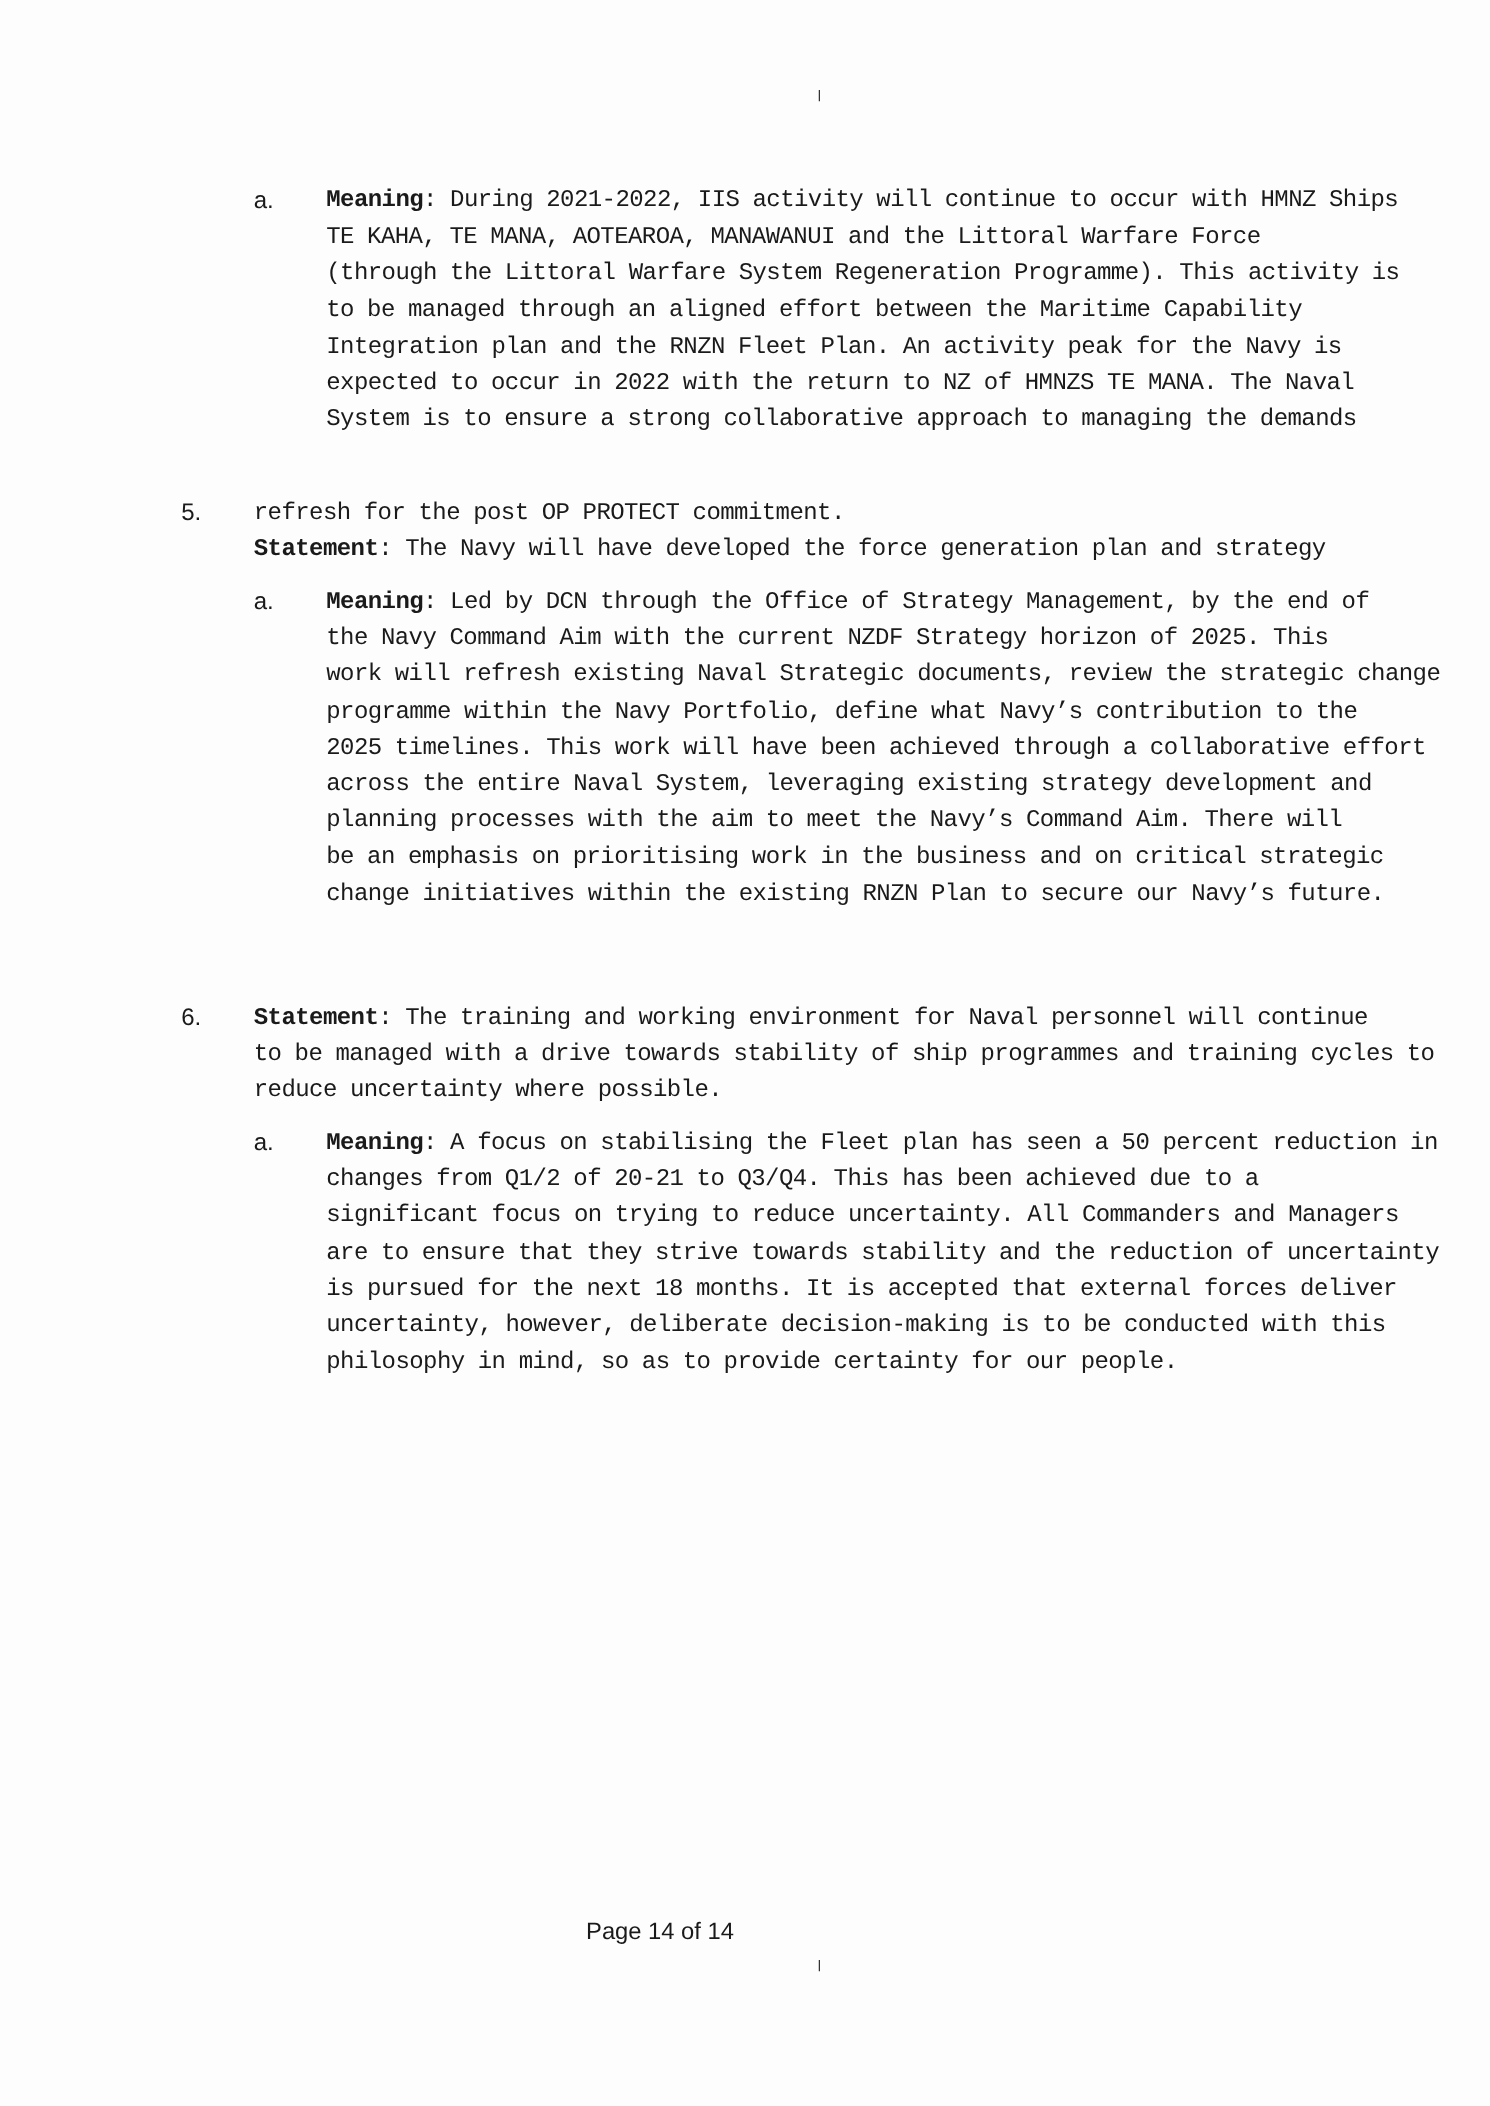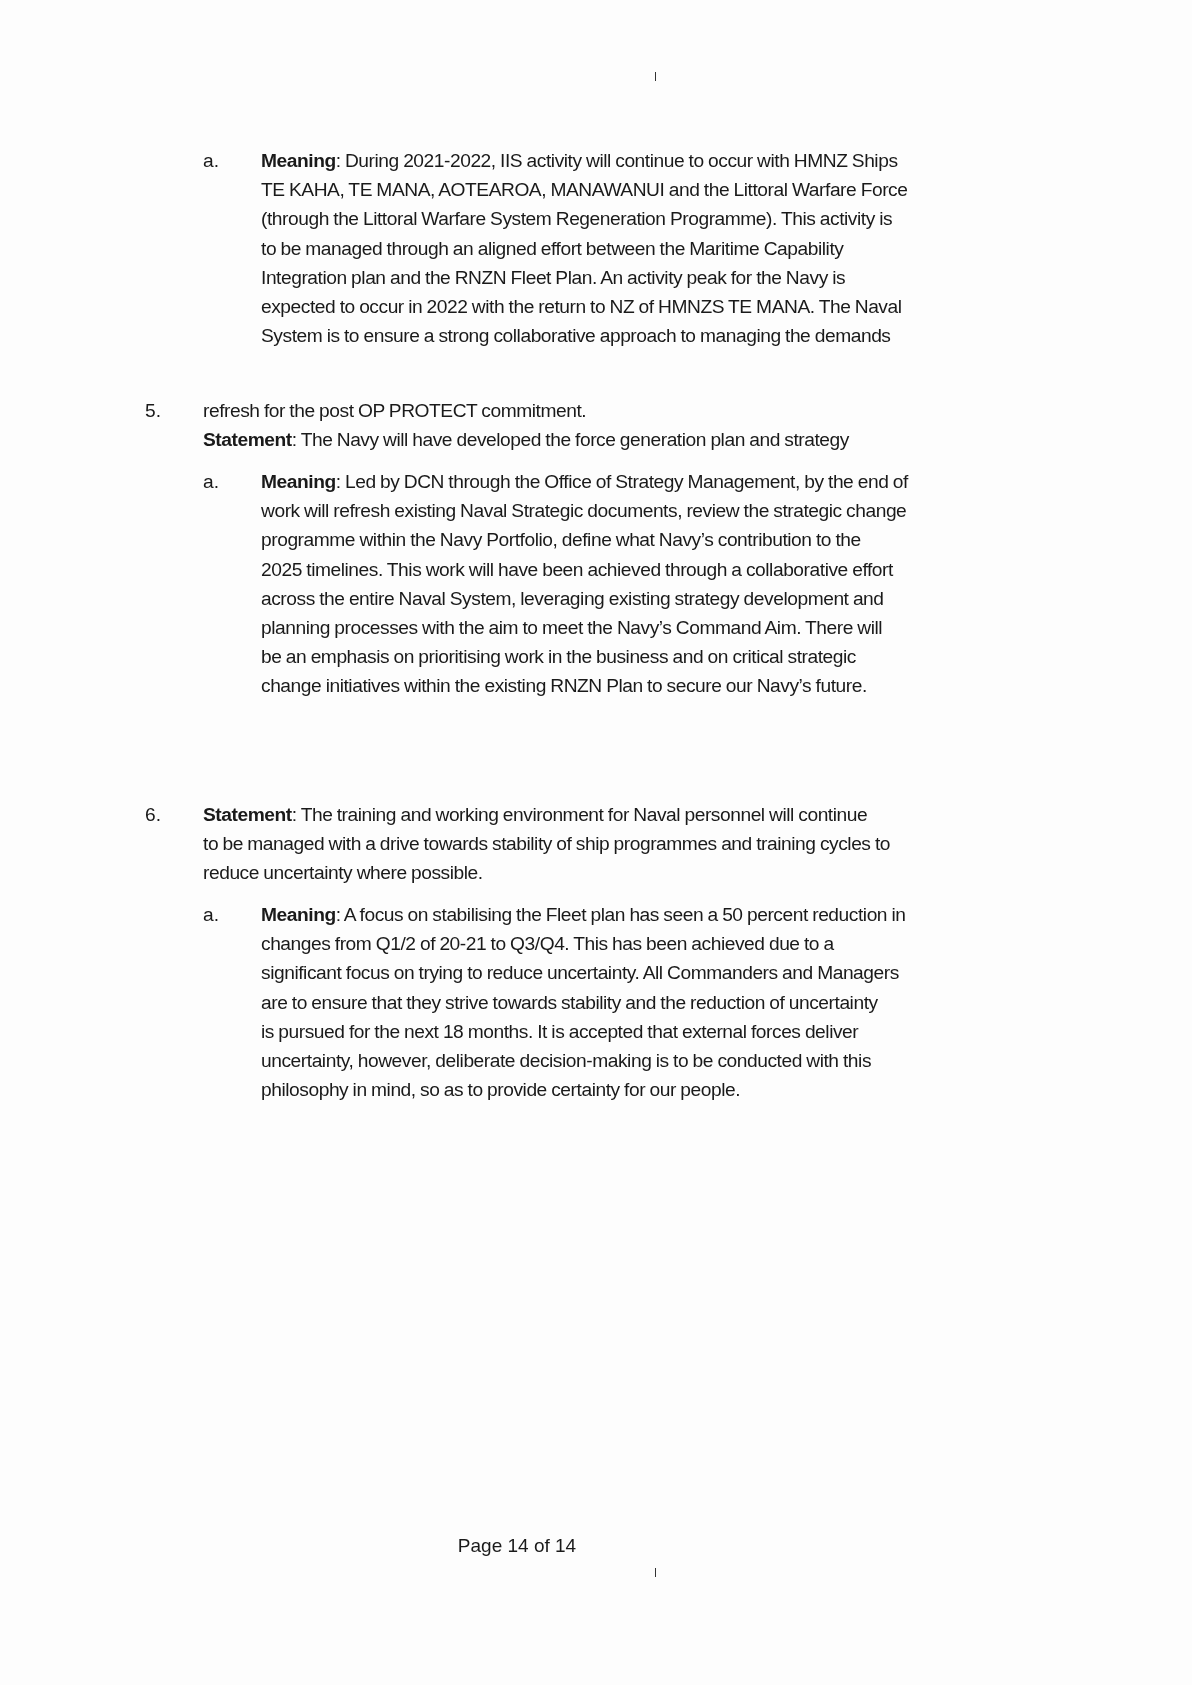--- a/index.html
+++ b/index.html
@@ -39,27 +39,28 @@
     }
     .item .body {
       position: absolute;
       top: 0;
     }
     .line {
       display: block;
       white-space: nowrap;
       letter-spacing: -0.45px;
       word-spacing: -0.5px;
+      font-family: Liberation Mono, monospace;
     }
     .bold {
       font-weight: bold;
     }
     .footer {
       position: absolute;
-      left: 5px;
+      left: 16px;
       width: 1024px;
       top: 1535px;
       text-align: center;
       font-size: 19px;
     }
   </style>
 </head>
 <body>
 
 <div class="page">
@@ -84,20 +85,21 @@
     <div class="body" style="left:58px;">
       <span class="line">refresh for the post OP PROTECT commitment.</span>
       <span class="line"><span class="bold">Statement</span><span>:  The Navy will have developed the force generation plan and strategy</span></span>
     </div>
   </div>
 
   <div class="item" style="left:203px; top:467px;">
     <span class="num">a.</span>
     <div class="body" style="left:58px;">
       <span class="line"><span class="bold">Meaning</span><span>:  Led by DCN through the Office of Strategy Management, by the end of</span></span>
+      <span class="line">the Navy Command Aim with the current NZDF Strategy horizon of 2025. This</span>
       <span class="line">work will refresh existing Naval Strategic documents, review the strategic change</span>
       <span class="line">programme within the Navy Portfolio, define what Navy’s contribution to the</span>
       <span class="line">2025 timelines.   This work will have been achieved through a collaborative effort</span>
       <span class="line">across the entire Naval System, leveraging existing strategy development and</span>
       <span class="line">planning processes with the aim to meet the Navy’s Command Aim.  There will</span>
       <span class="line">be an emphasis on prioritising work in the business and on critical strategic</span>
       <span class="line">change initiatives within the existing RNZN Plan to secure our Navy’s future.</span>
     </div>
   </div>
 

